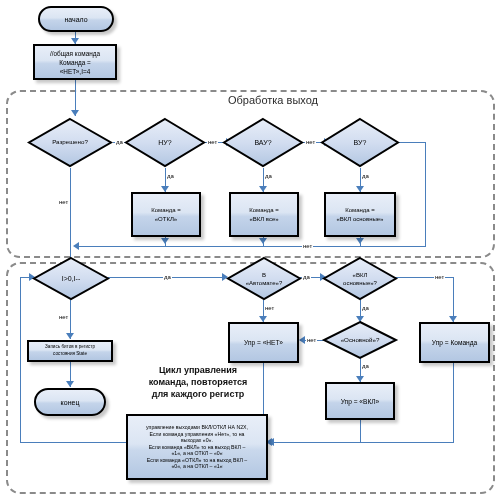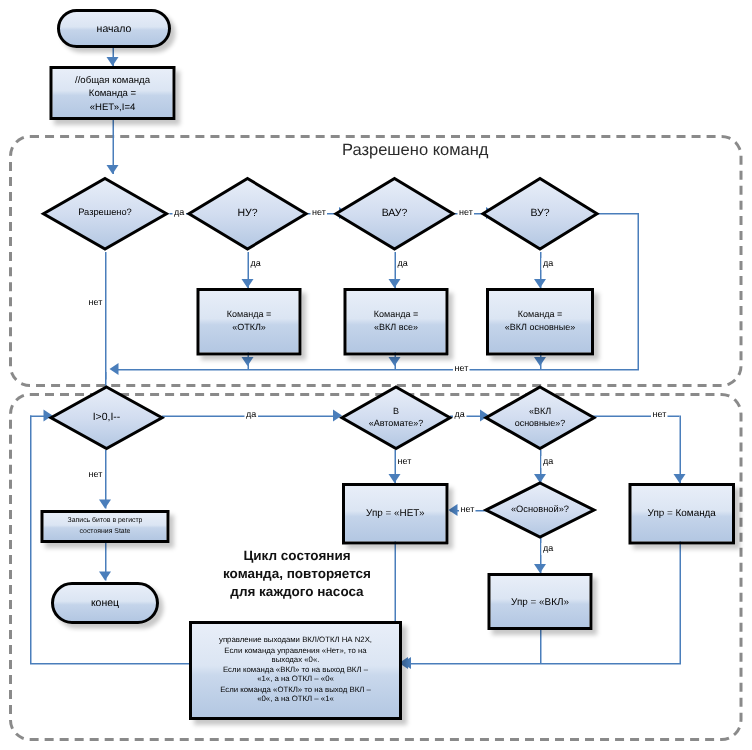--- a/index.html
+++ b/index.html
@@ -48,21 +48,21 @@
   .note div{white-space:nowrap;}
 </style>
 </head>
 <body>
 
 <div id="canvas">
 
   <div class="group" style="left:6px;top:90px;width:489px;height:168px;"></div>
   <div class="group" style="left:6px;top:262px;width:489px;height:232px;"></div>
 
-  <div class="glabel" style="left:228px;top:94px;font-size:11px;">Разрешено команд</div>
+  <div class="glabel" style="left:228px;top:94px;font-size:11px;">Обработка выход</div>
 
   <div class="ln lnv" style="left:75px;top:32px;height:12px;"></div>
   <div class="ar ar-d" style="left:71px;top:38px;"></div>
 
   <div class="ln lnv" style="left:75px;top:80px;height:36px;"></div>
   <div class="ar ar-d" style="left:71px;top:110px;"></div>
 
   <div class="ln lnh" style="left:113px;top:142px;width:27px;"></div>
   <div class="ar ar-r" style="left:134px;top:138px;"></div>
   <div class="elab" style="left:115px;top:138px;">да</div>
@@ -324,23 +324,23 @@
   <div class="shape fillbox proc" style="left:27px;top:340px;width:86px;height:22px;font-size:4.6px;flex-direction:column;line-height:6.6px;">
     <span>Запись битов в регистр</span>
     <span>состояния State</span>
   </div>
 
   <div class="shape fillbox term" style="left:34px;top:388px;width:72px;height:28px;font-size:7px;">
     <span>конец</span>
   </div>
 
   <div class="freetext" style="left:118px;top:364px;width:160px;font-size:9px;line-height:12px;">
-    <div>Цикл состояния</div>
+    <div>Цикл управления</div>
     <div>команда, повторяется</div>
-    <div>для каждого насоса</div>
+    <div>для каждого регистр</div>
   </div>
 
   <div class="note" style="left:126px;top:414px;width:142px;height:66px;display:flex;flex-direction:column;justify-content:center;">
     <div>управление выходами ВКЛ/ОТКЛ НА N2X,</div>
     <div>Если команда управления «Нет», то на</div>
     <div>выходах «0«.</div>
     <div>Если команда «ВКЛ» то на выход ВКЛ –</div>
     <div>«1«, а на ОТКЛ – «0«</div>
     <div>Если команда «ОТКЛ» то на выход ВКЛ –</div>
     <div>«0«, а на ОТКЛ – «1«</div>

